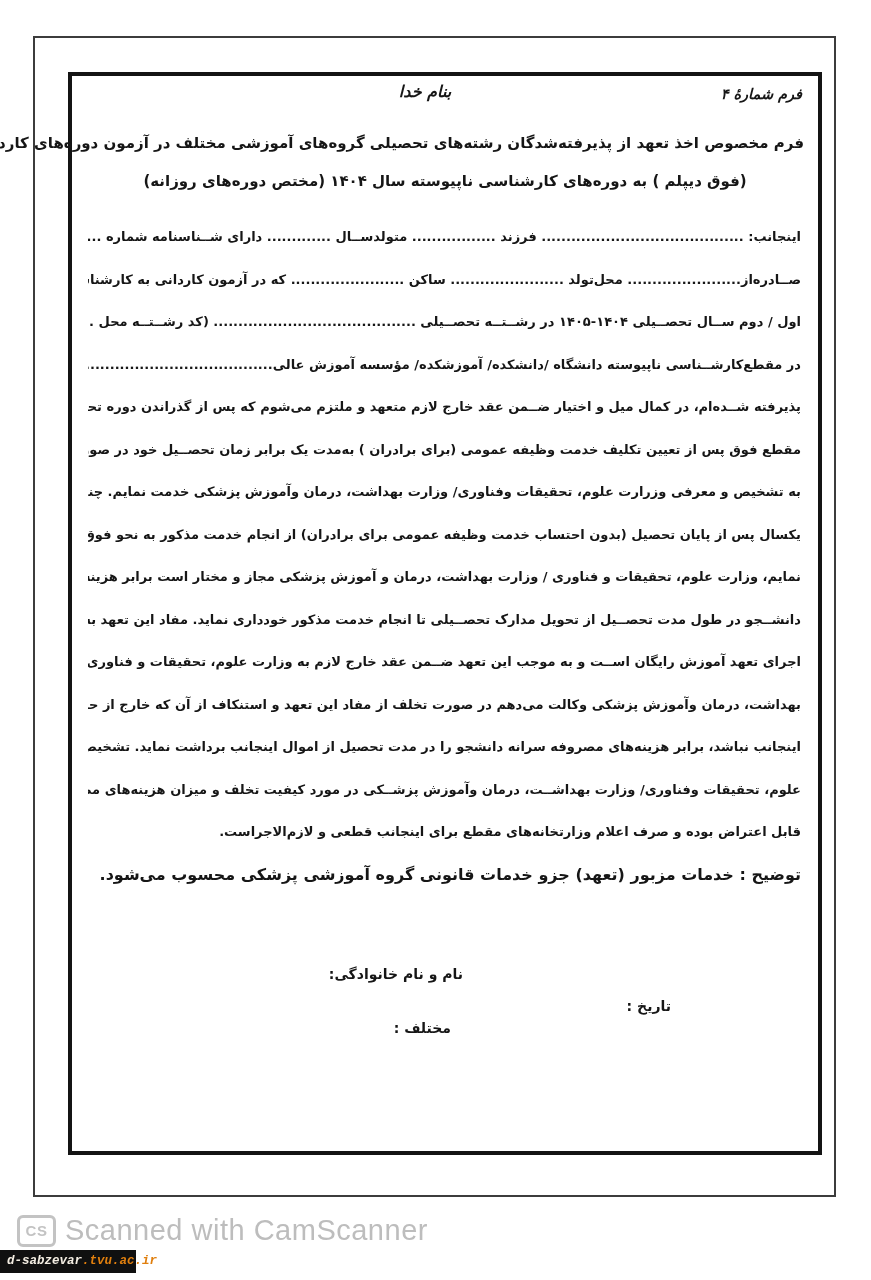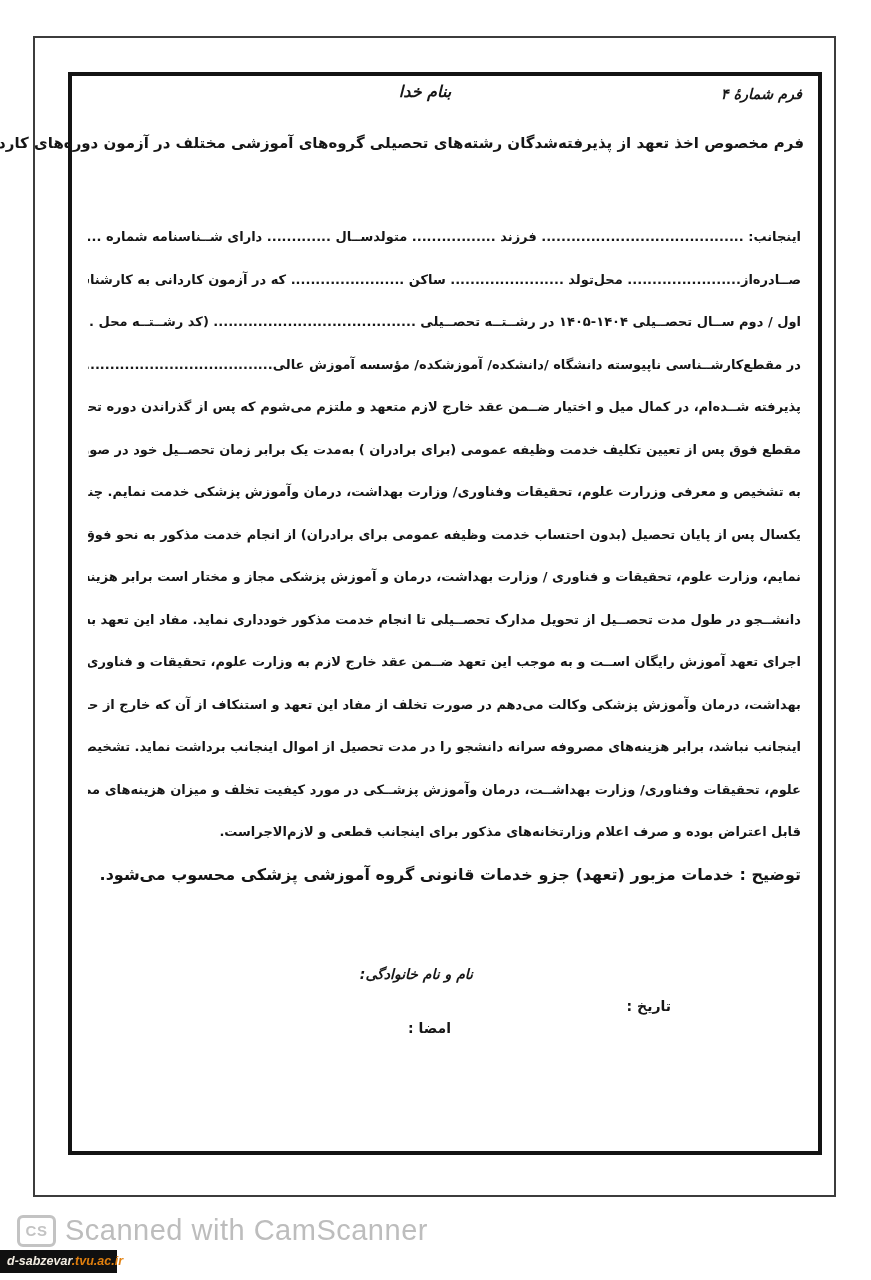--- a/index.html
+++ b/index.html
@@ -78,21 +78,21 @@
   }
   .signature-area {
     position: absolute;
     top: 890px;
     left: 16px; right: 17px;
     height: 130px;
     font-size: 14px;
     font-weight: 700;
   }
   .date-label   { position: absolute; top: 0;    right: 130px; margin-top: 32px; }
-  .name-label   { position: absolute; top: 0;    right: 328px; font-style: italic; }
+  .name-label   { position: absolute; top: 0;    right: 338px; }
   .sign-label   { position: absolute; top: 54px; right: 350px; }
 
   .camscanner {
     position: absolute;
     left: 17px; top: 1214px;
     display: flex;
     align-items: center;
     gap: 9px;
     direction: ltr;
   }
@@ -111,26 +111,26 @@
   }
   .cs-text {
     font-family: "Liberation Sans", sans-serif;
     font-size: 29px;
     color: #bdbdbd;
     letter-spacing: 0.5px;
   }
   .ribbon {
     position: absolute;
     left: 0; top: 1250px;
-    width: 117px; height: 23px;
+    width: 136px; height: 23px;
     background: #101010;
     line-height: 23px;
     padding-left: 7px;
     box-sizing: border-box;
-    font-family: Liberation Sans, sans-serif;
+    font-family: Liberation Mono, monospace;
     font-style: italic;
     font-weight: 700;
     font-size: 12.5px;
     direction: ltr;
     white-space: nowrap;
   }
   .ribbon .site-name { color: #f3ede2; }
   .ribbon .site-tld  { color: #e07f0e; }
 </style>
 </head>
@@ -139,44 +139,45 @@
 <div class="outer-border"></div>
 
 <div class="inner-box">
 
   <div class="bismillah">بنام خدا</div>
 
   <div class="form-number">فرم شمارهٔ ۴</div>
 
   <div class="doc-title l1">فرم مخصوص اخذ تعهد از پذیرفته‌شدگان رشته‌های تحصیلی گروه‌های آموزشی مختلف در آزمون دوره‌های کاردانی</div>
 
+  <div class="doc-title l2">(فوق دیپلم ) به دوره‌های کارشناسی ناپیوسته سال ۱۴۰۴ (مختص دوره‌های روزانه)</div>
 
   <div class="doc-body">
     <div class="line">اینجانب: ......................................... فرزند ................. متولدســال ............. دارای شــناسنامه شماره .........................................</div>
     <div class="line">صــادره‌از....................... محل‌تولد ....................... ساکن ....................... که در آزمون کاردانی به کارشناسی ناپیوسته نیمسال</div>
     <div class="line">اول / دوم ســال تحصــیلی ۱۴۰۴-۱۴۰۵ در رشــتــه تحصــیلی ......................................... (کد رشــتــه محل ...........)</div>
     <div class="line">در مقطع‌کارشــناسی ناپیوسته دانشگاه /دانشکده/ آموزشکده/ مؤسسه آموزش عالی...............................................</div>
     <div class="line">پذیرفته شــده‌ام، در کمال میل و اختیار ضــمن عقد خارج لازم متعهد و ملتزم می‌شوم که پس از گذراندن دوره تحصیلی در</div>
     <div class="line">مقطع فوق پس از تعیین تکلیف خدمت وظیفه عمومی (برای برادران ) به‌مدت یک برابر زمان تحصــیل خود در صورت نیاز و</div>
     <div class="line">به تشخیص و معرفی وزرارت علوم، تحقیقات وفناوری/ وزارت بهداشت، درمان وآموزش پزشکی خدمت نمایم. چنانچه ظرف</div>
     <div class="line">یکسال پس از پایان تحصیل (بدون احتساب خدمت وظیفه عمومی برای برادران) از انجام خدمت مذکور به نحو فوق استنکاف</div>
     <div class="line">نمایم، وزارت علوم، تحقیقات و فناوری / وزارت بهداشت، درمان و آموزش پزشکی مجاز و مختار است برابر هزینه‌های سرانه</div>
     <div class="line">دانشــجو در طول مدت تحصــیل از تحویل مدارک تحصــیلی تا انجام خدمت مذکور خودداری نماید. مفاد این تعهد به معنی</div>
     <div class="line">اجرای تعهد آموزش رایگان اســت و به موجب این تعهد ضــمن عقد خارج لازم به وزارت علوم، تحقیقات و فناوری / وزارت</div>
     <div class="line">بهداشت، درمان وآموزش پزشکی وکالت می‌دهم در صورت تخلف از مفاد این تعهد و استنکاف از آن که خارج از حیطه اقتدار</div>
     <div class="line">اینجانب نباشد، برابر هزینه‌های مصروفه سرانه دانشجو را در مدت تحصیل از اموال اینجانب برداشت نماید. تشخیص وزارت</div>
     <div class="line">علوم، تحقیقات وفناوری/ وزارت بهداشــت، درمان وآموزش پزشــکی در مورد کیفیت تخلف و میزان هزینه‌های مصروفه غیر</div>
-    <div class="line partial">قابل اعتراض بوده و صرف اعلام وزارتخانه‌های مذکور برای اینجانب قطعی و لازم‌الاجراست.</div>
+    <div class="line partial">قابل اعتراض بوده و صرف اعلام وزارتخانه‌های مقطع برای اینجانب قطعی و لازم‌الاجراست.</div>
     <div class="line partial note">توضیح : خدمات مزبور (تعهد) جزو خدمات قانونی گروه آموزشی پزشکی محسوب می‌شود.</div>
   </div>
 
   <div class="signature-area">
     <span class="date-label">تاریخ :</span>
     <span class="name-label">نام و نام خانوادگی:</span>
-    <span class="sign-label">امضا :</span>
+    <span class="sign-label">مختلف :</span>
   </div>
 
 </div>
 
 <div class="camscanner">
   <div class="cs-logo">CS</div>
   <div class="cs-text">Scanned with CamScanner</div>
 </div>
 
 <div class="ribbon">

